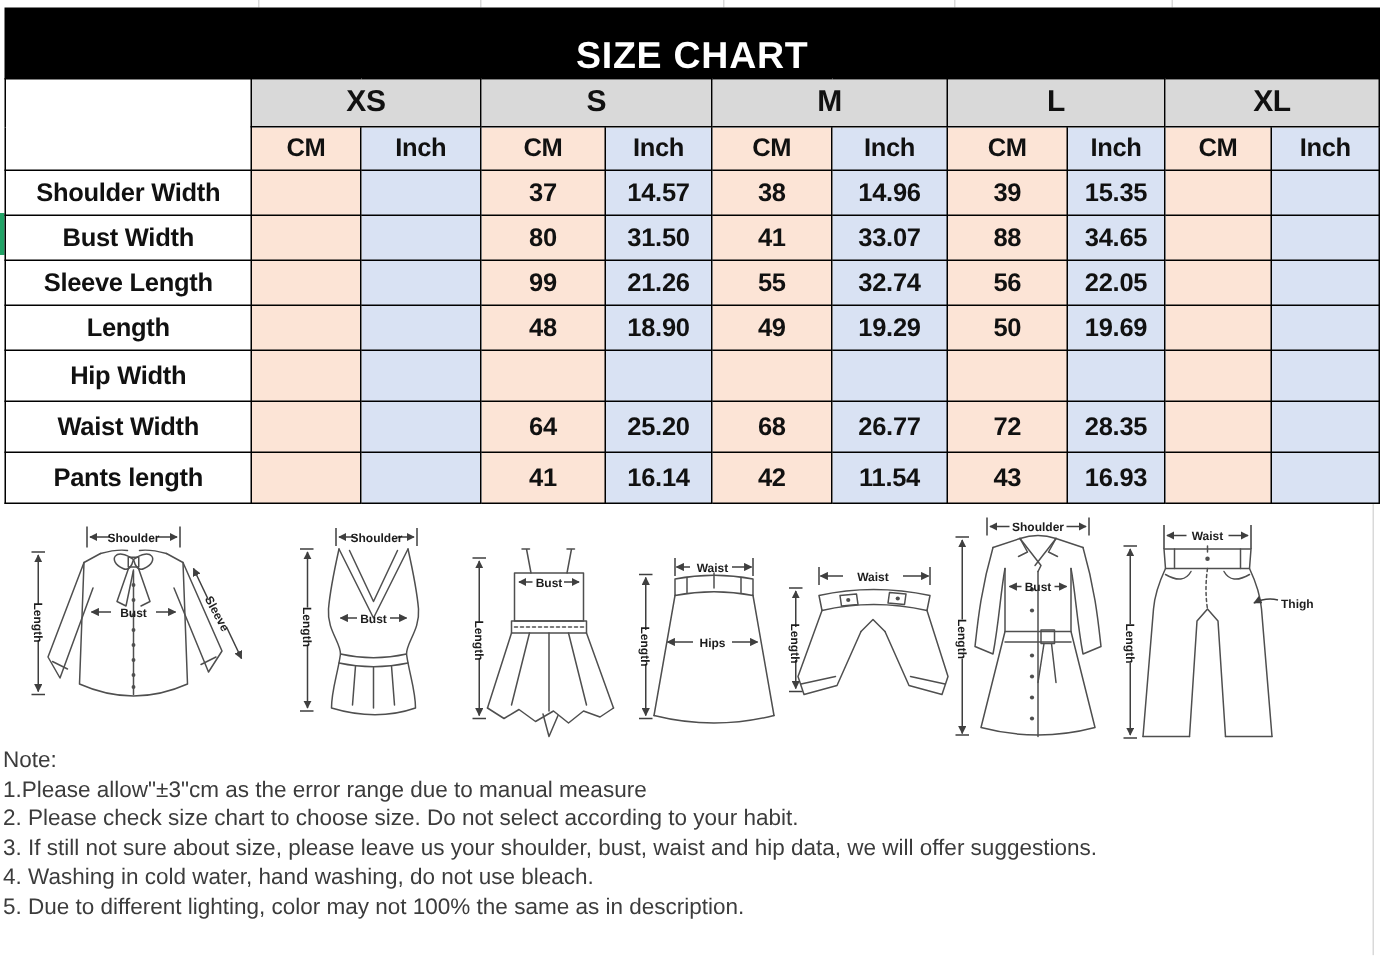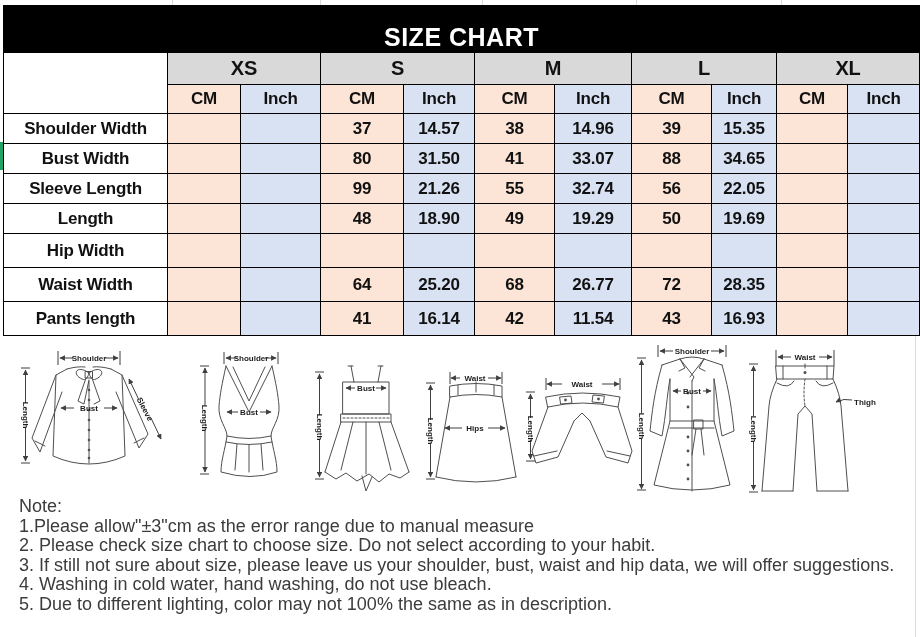--- a/index.html
+++ b/index.html
@@ -31,21 +31,21 @@
   
   .dg{position:absolute;}
   .dg .g{fill:none;stroke:#4f4f4f;stroke-width:1;stroke-linecap:round;stroke-linejoin:round;}
   .dg .dim{fill:none;stroke:#3f3f3f;stroke-width:1;}
   .dg .tick{fill:none;stroke:#3f3f3f;stroke-width:1;}
   .dg .dot{stroke-dasharray:2 2;}
   .dg .btn{fill:#4f4f4f;stroke:none;}
   .dg .lbl{font:bold 8px "Liberation Sans",sans-serif;fill:#1d1d1d;}
 
   
-  .notes{position:absolute;left:19px;top:497px;font-size:18px;line-height:19.5px;color:#3c3c3c;}
+  .notes{position:absolute;left:2px;top:497px;font-size:15px;line-height:19.5px;color:#3c3c3c;}
 </style>
 </head>
 <body>
 
 <svg width="0" height="0" style="position:absolute" aria-hidden="true">
   <defs>
     <marker id="arr" viewBox="0 0 10 10" refX="9" refY="5" markerWidth="5.5" markerHeight="5.5" orient="auto-start-reverse">
       <path d="M0,0 L10,5 L0,10 z" fill="#3f3f3f"></path>
     </marker>
   </defs>

